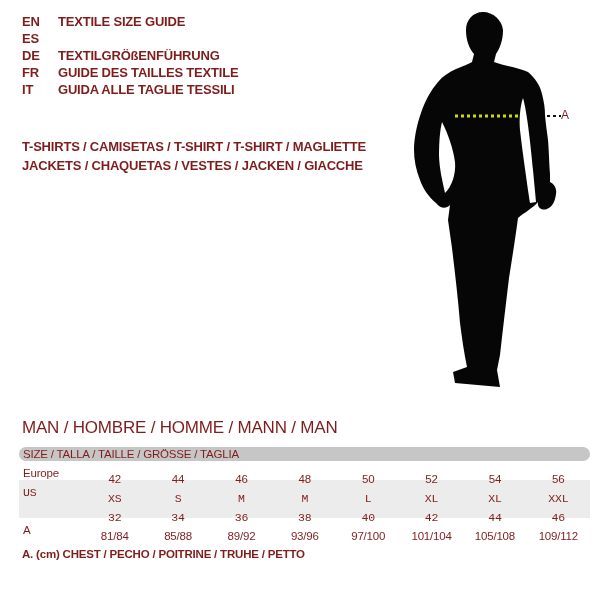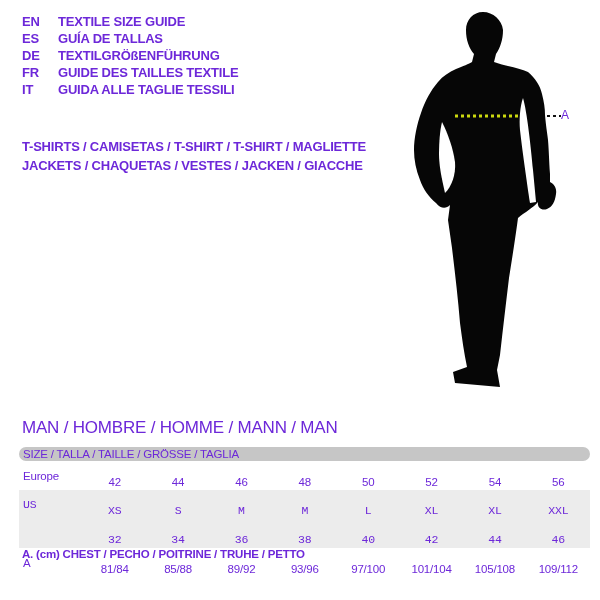--- a/index.html
+++ b/index.html
@@ -1,59 +1,58 @@
 <!DOCTYPE html>
 <html><head>
 <meta charset="utf-8">
 <style>
   * { margin:0; padding:0; box-sizing:border-box; }
   html,body { background:#ffffff; }
   .page {
     position:relative; width:600px; height:600px; background:#ffffff;
     font-family:"Liberation Sans","DejaVu Sans",sans-serif;
-    color:#6d28d9; letter-spacing:-0.2px; overflow:hidden;
+    color:#7f1d1d; letter-spacing:-0.2px; overflow:hidden;
   }
   
   .lang-list { position:absolute; left:22px; top:13px; }
   .lang-row { display:flex; height:17px; line-height:17px; font-size:13px; font-weight:bold; }
   .lang-code { width:36px; }
   
   .categories { position:absolute; left:22px; top:98px;margin-top:40px; }
   .cat-line { font-size:13px; font-weight:bold; line-height:18.5px; white-space:nowrap; }
   
   .figure-wrap { position:absolute; left:405px; top:8px; width:175px; height:390px; }
   .measure-label { position:absolute; left:561px; top:108px; font-size:12px; font-weight:normal; letter-spacing:0; }
   
   .section-title { position:absolute; left:22px; top:418px; font-size:17px; font-weight:normal; white-space:nowrap;text-align:center; }
   
   .size-table { position:absolute; left:19px; top:447px; width:571px; }
   .thead {
     height:14px; background:#c6c6c6; display:flex; align-items:center;
     padding-left:4px; font-size:11.5px; white-space:nowrap;border-radius:7px;
   }
-  .trow { display:grid; grid-template-columns:64px repeat(8,1fr); height:29px; align-items:center; font-size:11.5px; }
+  .trow { display:grid; grid-template-columns:64px repeat(8,1fr); height:19px; align-items:center; font-size:11.5px; }
   .trow.shaded { background:#ececec;font-family:Liberation Mono, monospace; }
   .tlabel { padding-left:4px; text-align:left; }
   .tcell { text-align:center;margin-top:12px; }
   
   .footnote { position:absolute; left:22px; top:548px; font-size:11.5px; font-weight:bold; white-space:nowrap; }
 </style>
 </head>
 <body>
 
 <div class="page">
 
   <div class="lang-list">
     <div class="lang-row">
       <span class="lang-code">EN</span>
       <span class="lang-label">TEXTILE SIZE GUIDE</span>
     </div>
     <div class="lang-row">
       <span class="lang-code">ES</span>
-      <span class="lang-label">GUÍA DE TALLAS</span>
     </div>
     <div class="lang-row">
       <span class="lang-code">DE</span>
       <span class="lang-label">TEXTILGRÖßENFÜHRUNG</span>
     </div>
     <div class="lang-row">
       <span class="lang-code">FR</span>
       <span class="lang-label">GUIDE DES TAILLES TEXTILE</span>
     </div>
     <div class="lang-row">

